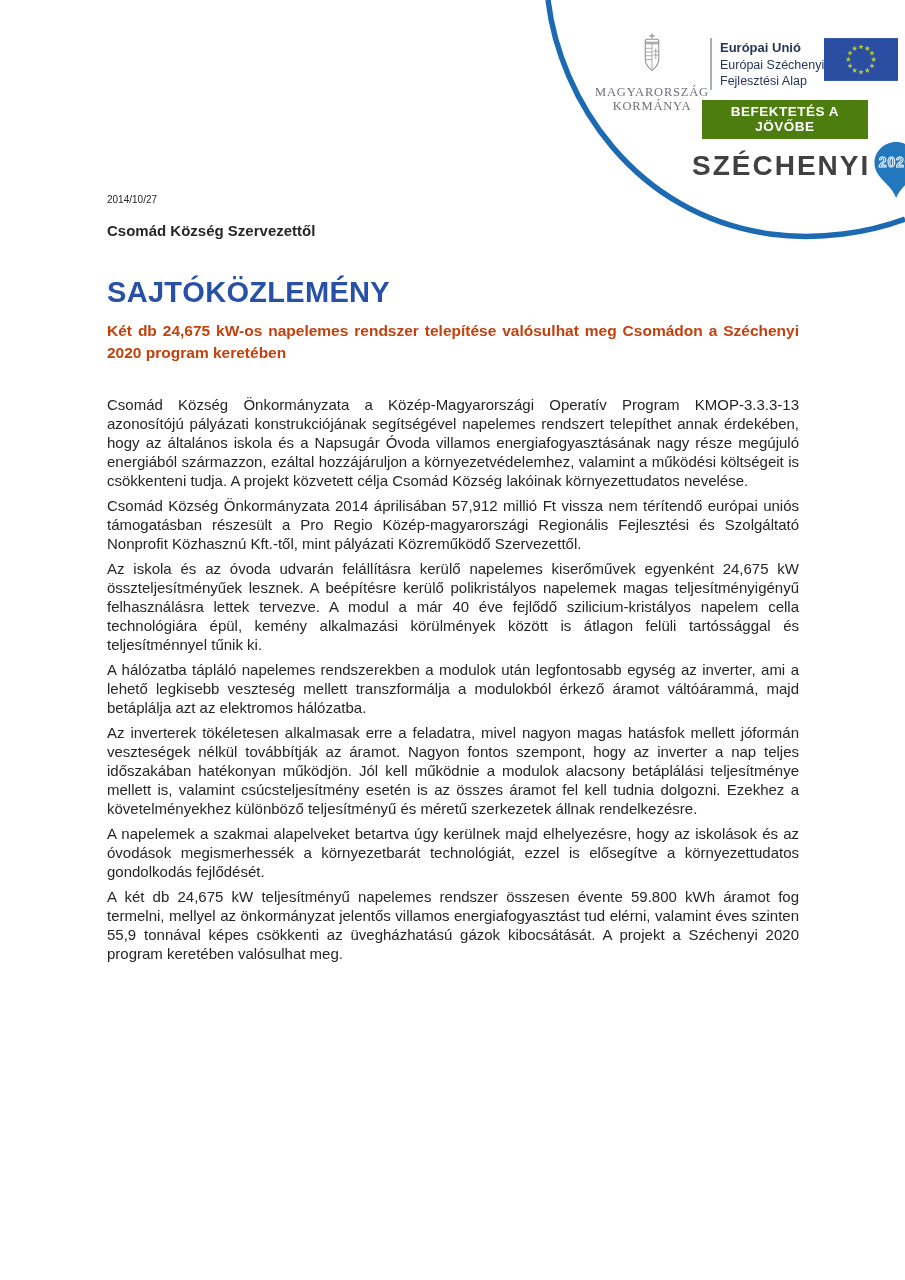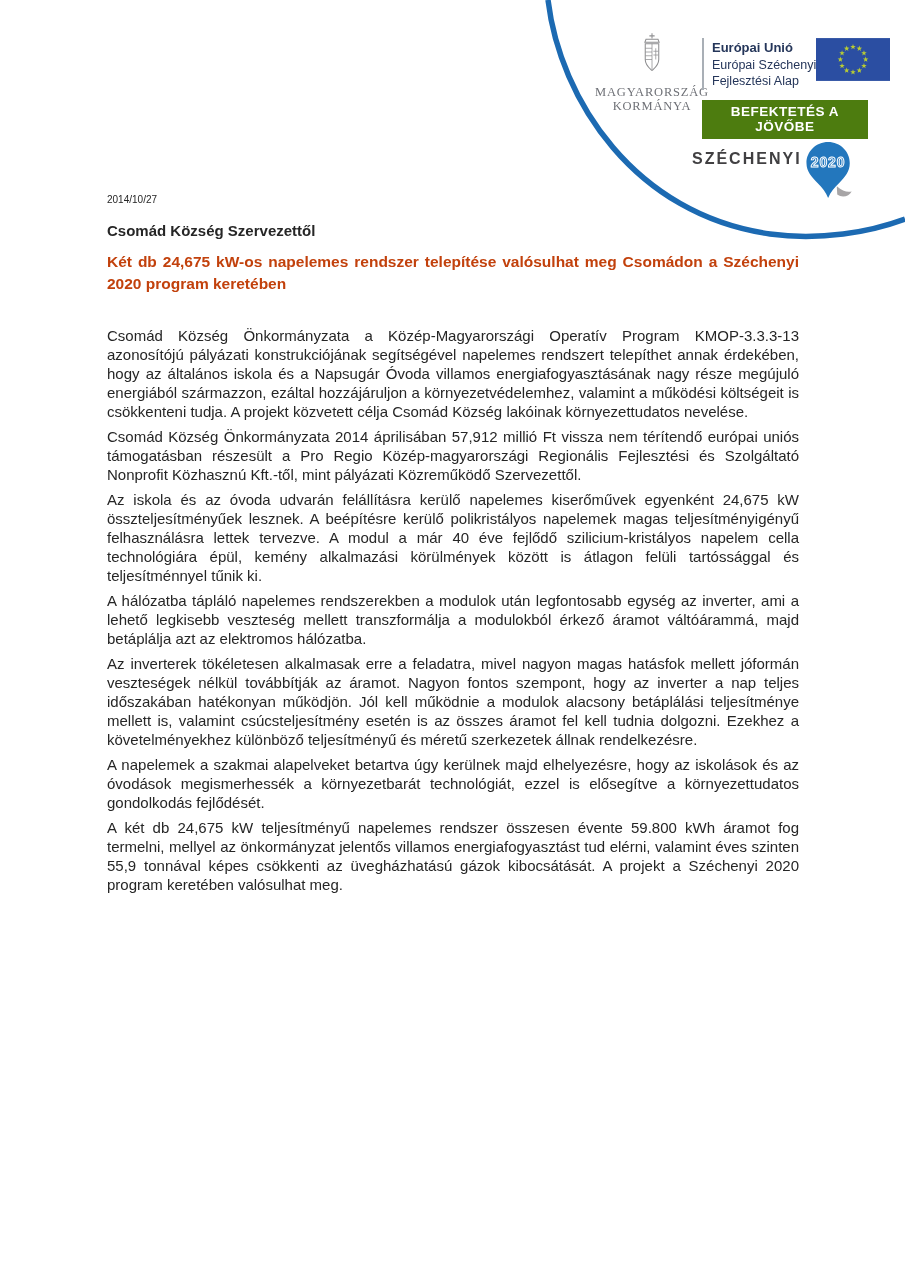--- a/index.html
+++ b/index.html
@@ -14,34 +14,34 @@
   
   .gov {
     position:absolute; left:593px; top:28px; width:118px; text-align:center;
     color:#6E7076; font-family:"Liberation Serif", serif;
   }
   .arms { width:30px; height:54px; display:block; margin:0 auto 3px auto; }
   .gov-line { font-size:12.5px; line-height:14px; letter-spacing:0.8px; }
 
   
   .eu { position:absolute; left:702px; top:38px; width:182px; }
-  .eu-top { display:flex; align-items:flex-start; }
+  .eu-top { display:flex; align-items:flex-start;margin-left:8px; }
   .eu-sep { width:2px; height:52px; background:#A9AFB6; margin-right:8px; flex:0 0 auto; }
   .eu-text { font-size:12.5px; line-height:16.5px; color:#25365A; padding-top:2px; white-space:nowrap; }
   .eu-l1 { font-weight:bold; font-size:13px; }
   .eu-flag { width:74px; height:43px; margin-left:auto; flex:0 0 auto; }
   .banner {
     margin-top:10px; width:166px; background:#4d7c0f; color:#ffffff;
     font-weight:bold; font-size:13.5px; letter-spacing:0.5px;
     text-align:center; padding:4px 0 5px 0;
   }
 
   
   .sz { position:absolute; left:692px; top:141px; display:flex; align-items:flex-start; }
-  .sz-word { font-size:16px; font-weight:bold; letter-spacing:2px; color:#414042; margin-top:9px; }
+  .sz-word { font-size:28px; font-weight:bold; letter-spacing:2px; color:#414042; margin-top:9px; }
   .sz-pin { width:50px; height:58px; margin-left:4px; }
 
   
   .content { position:absolute; left:107px; top:0; width:692px; color:#262626; }
   .date { margin:190px 0 0 0; font-size:10px; line-height:19px; }
   .org  { margin:12px 0 0 0; font-size:15px; line-height:19px; font-weight:bold; }
   .title{ margin:35px 0 0 0; font-size:29px; line-height:34px; font-weight:bold;
           color:#2750A6; letter-spacing:0.3px; }
   .headline { margin:10px 0 0 0; font-size:15.5px; line-height:20px; font-weight:bold; color:#1d1d1d; }
   .sub  { margin:11px 0 0 0; font-size:15.5px; line-height:22px; font-weight:bold;
@@ -108,20 +108,21 @@
     <svg class="sz-pin" viewBox="0 0 52 60" xmlns="http://www.w3.org/2000/svg">
       <path d="M32 47 C38 52 43 53.5 47.5 52.3 C45 57.5 37.5 59.3 32.5 55.5 Z" fill="#A7A5A6"></path>
       <path d="M23 1 C35.5 1 45.5 10.8 45.5 23 C45.5 31.5 40.5 37.5 34.5 43.5 C29.5 48.5 25.5 53 23 59 C20.5 53 17 48.5 12 43.5 C6 37.5 0.5 31.5 0.5 23 C0.5 10.8 10.5 1 23 1 Z" fill="#2377BD"></path>
       <text x="23" y="27" text-anchor="middle" font-size="14.5" font-weight="bold" fill="none" stroke="#ffffff" stroke-width="1" letter-spacing="1">2020</text>
     </svg>
   </div>
 
   <main class="content">
     <div class="date">2014/10/27</div>
     <div class="org">Csomád Község Szervezettől</div>
+    <h1 class="title">SAJTÓKÖZLEMÉNY</h1>
     <p class="sub">Két db 24,675 kW-os napelemes rendszer telepítése valósulhat meg Csomádon a Széchenyi 2020 program keretében</p>
     <p class="bp first">Csomád Község Önkormányzata a Közép-Magyarországi Operatív Program KMOP-3.3.3-13 azonosítójú pályázati konstrukciójának segítségével napelemes rendszert telepíthet annak érdekében, hogy az általános iskola és a Napsugár Óvoda villamos energiafogyasztásának nagy része megújuló energiából származzon, ezáltal hozzájáruljon a környezetvédelemhez, valamint a működési költségeit is csökkenteni tudja. A projekt közvetett célja Csomád Község lakóinak környezettudatos nevelése.</p>
     <p class="bp">Csomád Község Önkormányzata 2014 áprilisában 57,912 millió Ft vissza nem térítendő európai uniós támogatásban részesült a Pro Regio Közép-magyarországi Regionális Fejlesztési és Szolgáltató Nonprofit Közhasznú Kft.-től, mint pályázati Közreműködő Szervezettől.</p>
     <p class="bp">Az iskola és az óvoda udvarán felállításra kerülő napelemes kiserőművek egyenként 24,675 kW összteljesítményűek lesznek. A beépítésre kerülő polikristályos napelemek magas teljesítményigényű felhasználásra lettek tervezve. A modul a már 40 éve fejlődő szilicium-kristályos napelem cella technológiára épül, kemény alkalmazási körülmények között is átlagon felüli tartóssággal és teljesítménnyel tűnik ki.</p>
     <p class="bp">A hálózatba tápláló napelemes rendszerekben a modulok után legfontosabb egység az inverter, ami a lehető legkisebb veszteség mellett transzformálja a modulokból érkező áramot váltóárammá, majd betáplálja azt az elektromos hálózatba.</p>
     <p class="bp">Az inverterek tökéletesen alkalmasak erre a feladatra, mivel nagyon magas hatásfok mellett jóformán veszteségek nélkül továbbítják az áramot. Nagyon fontos szempont, hogy az inverter a nap teljes időszakában hatékonyan működjön. Jól kell működnie a modulok alacsony betáplálási teljesítménye mellett is, valamint csúcsteljesítmény esetén is az összes áramot fel kell tudnia dolgozni. Ezekhez a követelményekhez különböző teljesítményű és méretű szerkezetek állnak rendelkezésre.</p>
     <p class="bp">A napelemek a szakmai alapelveket betartva úgy kerülnek majd elhelyezésre, hogy az iskolások és az óvodások megismerhessék a környezetbarát technológiát, ezzel is elősegítve a környezettudatos gondolkodás fejlődését.</p>
     <p class="bp">A két db 24,675 kW teljesítményű napelemes rendszer összesen évente 59.800 kWh áramot fog termelni, mellyel az önkormányzat jelentős villamos energiafogyasztást tud elérni, valamint éves szinten 55,9 tonnával képes csökkenti az üvegházhatású gázok kibocsátását. A projekt a Széchenyi 2020 program keretében valósulhat meg.</p>
   </main>
 

